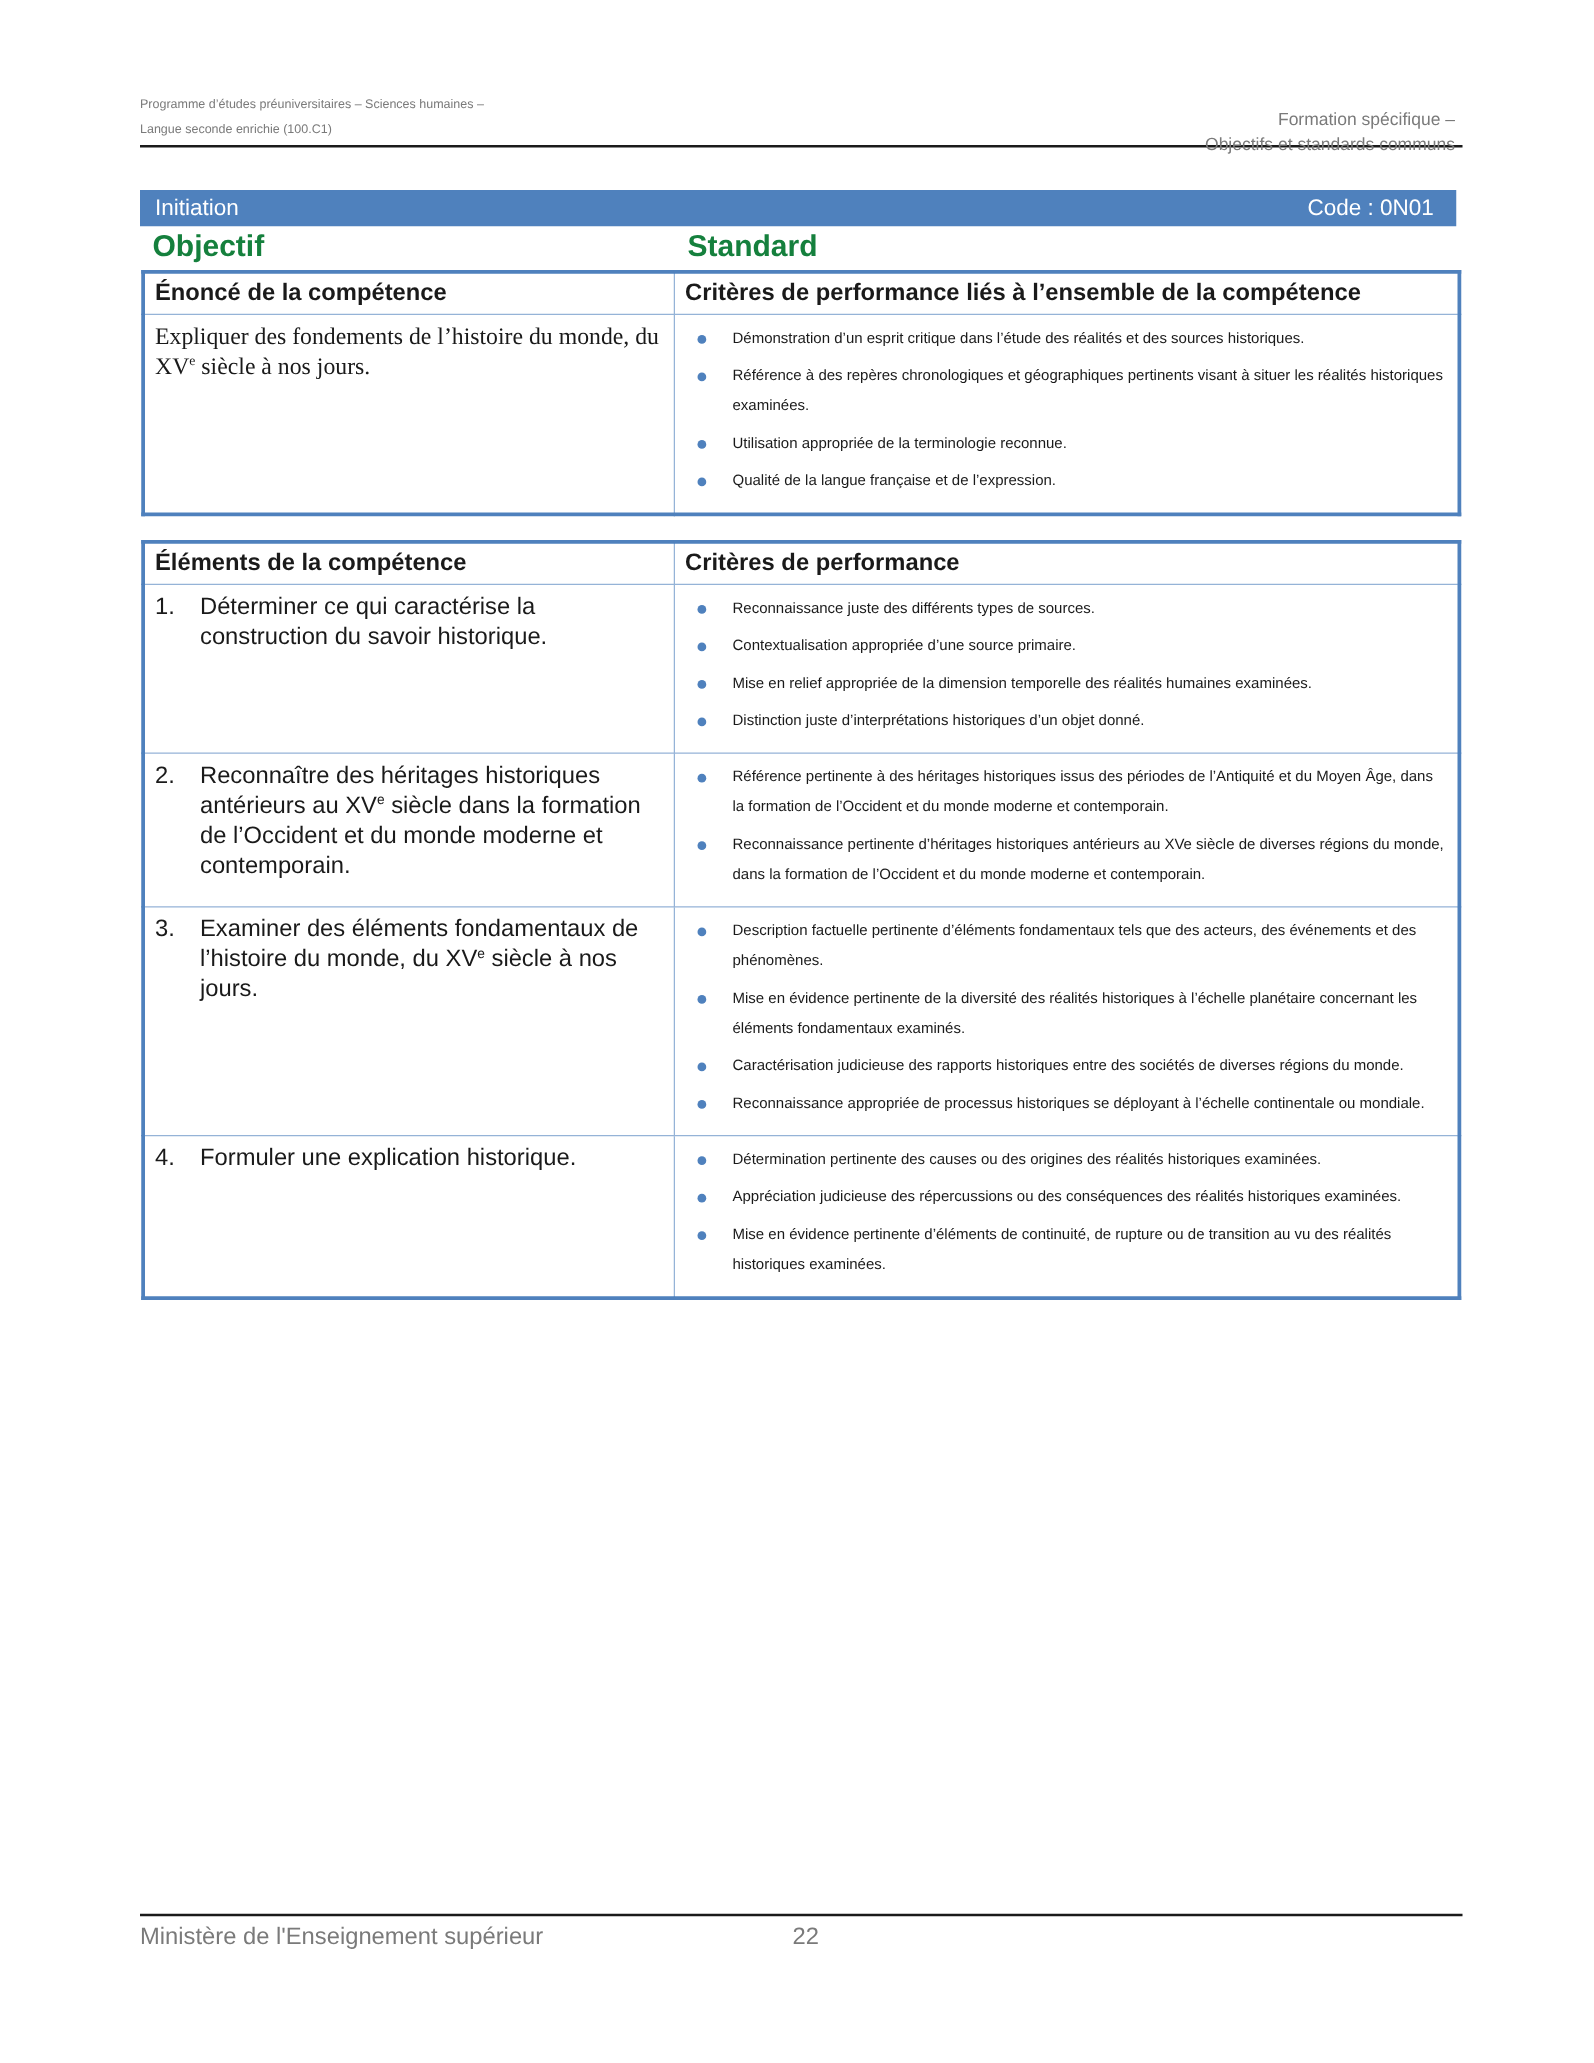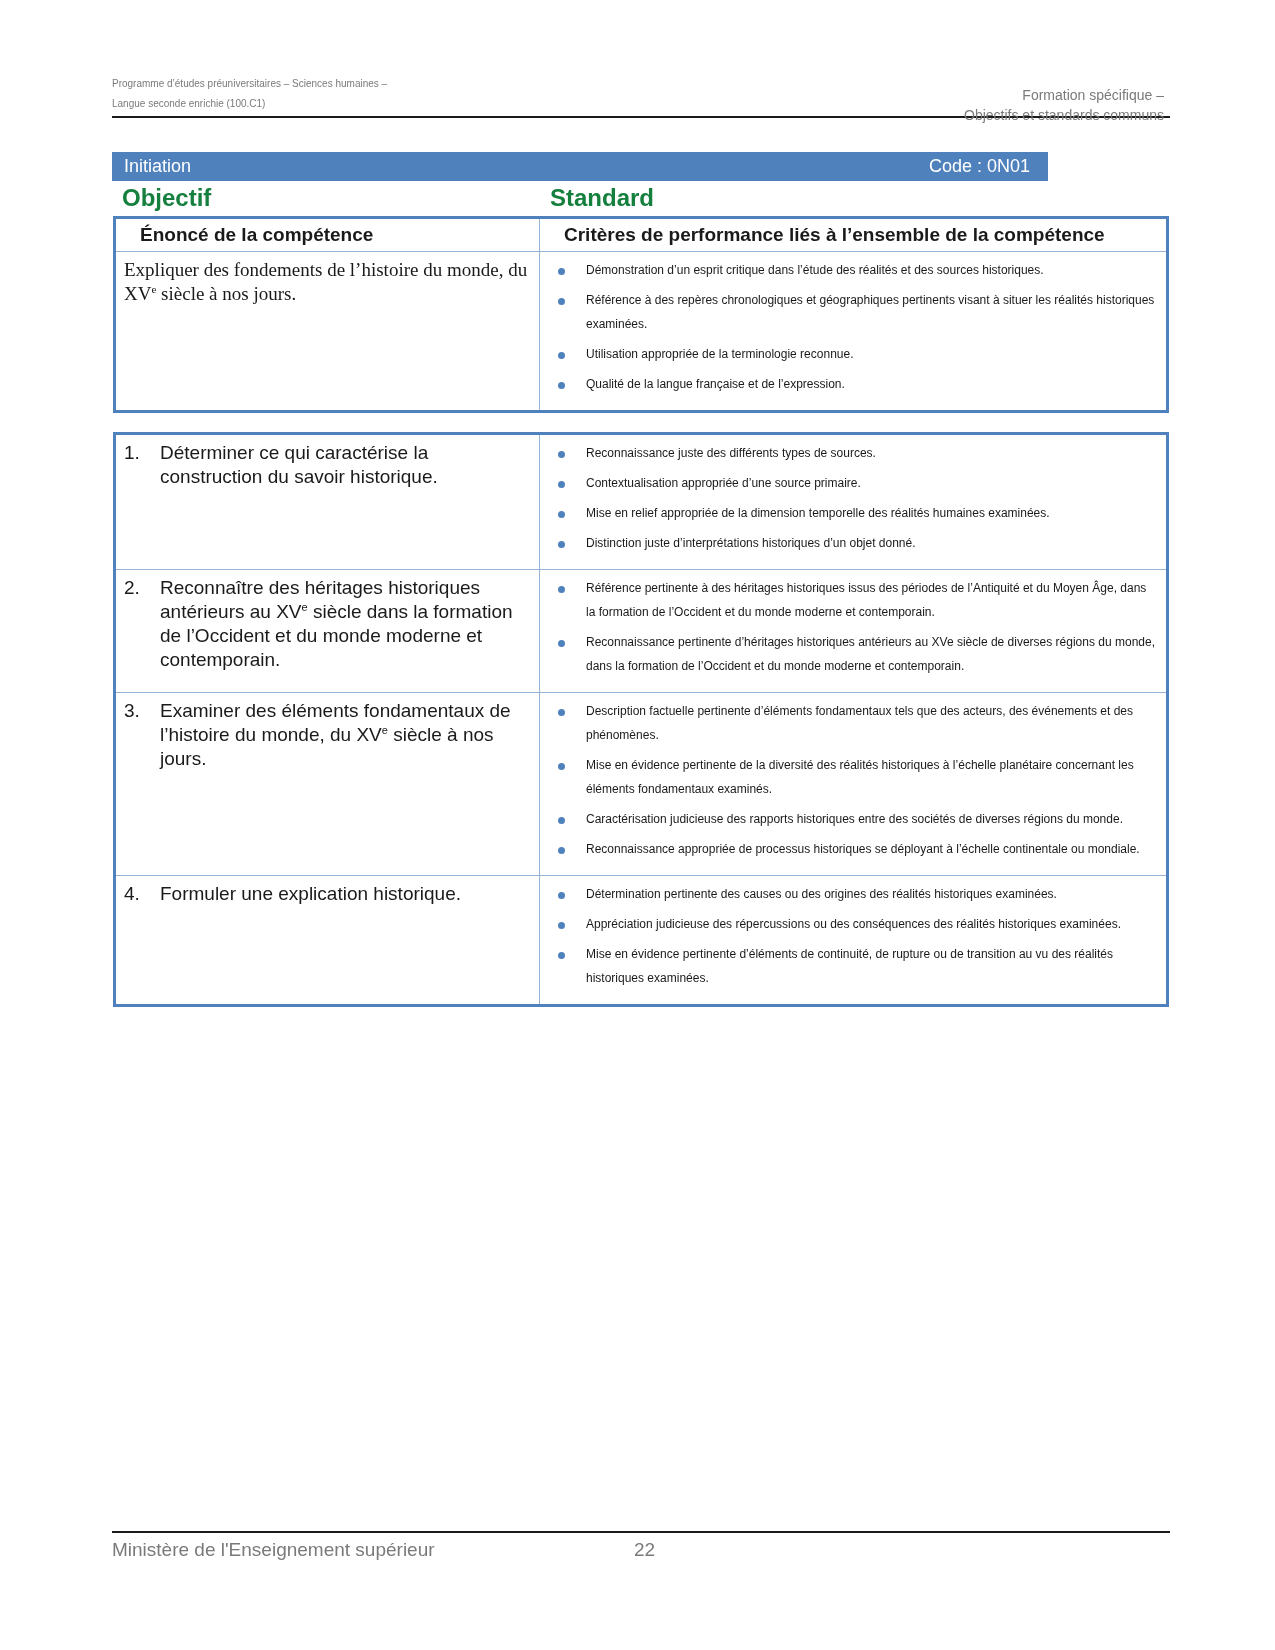--- a/index.html
+++ b/index.html
@@ -1,28 +1,28 @@
 <!DOCTYPE html>
 <html><head>
 <meta charset="utf-8">
 <style>
   html, body { margin:0; padding:0; background:#ffffff; }
   body { width:1275px; height:1650px; position:relative; font-family:"Liberation Sans", sans-serif; color:#1a1a1a; }
   .page-header { position:absolute; left:112px; top:74px; width:1058px; height:42px; border-bottom:2px solid #1a1a1a; }
   .hdr-left { position:absolute; left:0; top:0; font-size:10px; line-height:20px; color:#7a7a7a; }
   .hdr-right { position:absolute; right:6px; top:0; font-size:14px; line-height:20px; color:#7a7a7a; text-align:right;margin-top:11px; }
-  .bar { position:absolute; left:112px; top:152px; width:936px; height:29px; background:#4f81bd; color:#ffffff; font-size:18px; }
+  .bar { position:absolute; left:112px; top:152px; width:1053px; height:29px; background:#4f81bd; color:#ffffff; font-size:18px; }
   .bar .bar-left { position:absolute; left:12px; top:4px; }
   .bar .bar-right { position:absolute; right:18px; top:4px; }
   .col-title { position:absolute; top:184px; font-size:24px; font-weight:bold; color:#15803d; }
   .ct-left { left:122px; }
   .ct-right { left:550px; }
   table.grid { position:absolute; left:113px; border-collapse:collapse; width:1053px; border:3px solid #4f81bd; table-layout:fixed; }
   table.grid td { vertical-align:top; border:1px solid #95b3d7; padding:0; }
-  table.grid tr.head td { font-weight:bold; font-size:19px; height:32px; vertical-align:middle; padding-left:24px; }
+  table.grid tr.head td { font-weight:bold; font-size:19px; height:32px; vertical-align:middle; padding-left:8px; }
   col.c1 { width:425px; } col.c2 { width:628px; }
   .t1 { top:216px; }
   .t2 { top:432px; }
   .cell-text { font-size:19px; line-height:24px; padding:6px 8px 10px 8px;font-family:Liberation Serif, serif; }
   ul.crit { list-style:none; margin:0; padding:6px 8px 8px 8px; }
   ul.crit li { position:relative; padding-left:38px; font-size:12px; line-height:24px; margin-bottom:6px; }
   ul.crit li .bullet { position:absolute; left:10px; top:10px; width:7px; height:7px; border-radius:50%; background:#4f81bd; }
   .el { position:relative; padding:6px 8px 8px 44px; font-size:19px; line-height:24px; }
   .el .num { position:absolute; left:8px; top:6px; }
   sup { font-size:11px; vertical-align:top; line-height:14px; }
@@ -77,20 +77,24 @@
   </tr>
 </tbody>
   </table>
 
 <table class="grid t2">
   <colgroup>
       <col class="c1">
       <col class="c2">
     </colgroup>
   <tbody>
+      <tr class="head">
+    <td>Éléments de la compétence</td>
+    <td>Critères de performance</td>
+  </tr>
   <tr>
     <td>
           <div class="el"><span class="num">1.</span><span>Déterminer ce qui caractérise la construction du savoir historique.</span></div>
         </td>
     <td>
       <ul class="crit">
         <li><span class="bullet"></span><span>Reconnaissance juste des différents types de sources.</span></li>
         <li><span class="bullet"></span><span>Contextualisation appropriée d’une source primaire.</span></li>
         <li><span class="bullet"></span><span>Mise en relief appropriée de la dimension temporelle des réalités humaines examinées.</span></li>
         <li><span class="bullet"></span><span>Distinction juste d’interprétations historiques d’un objet donné.</span></li>

